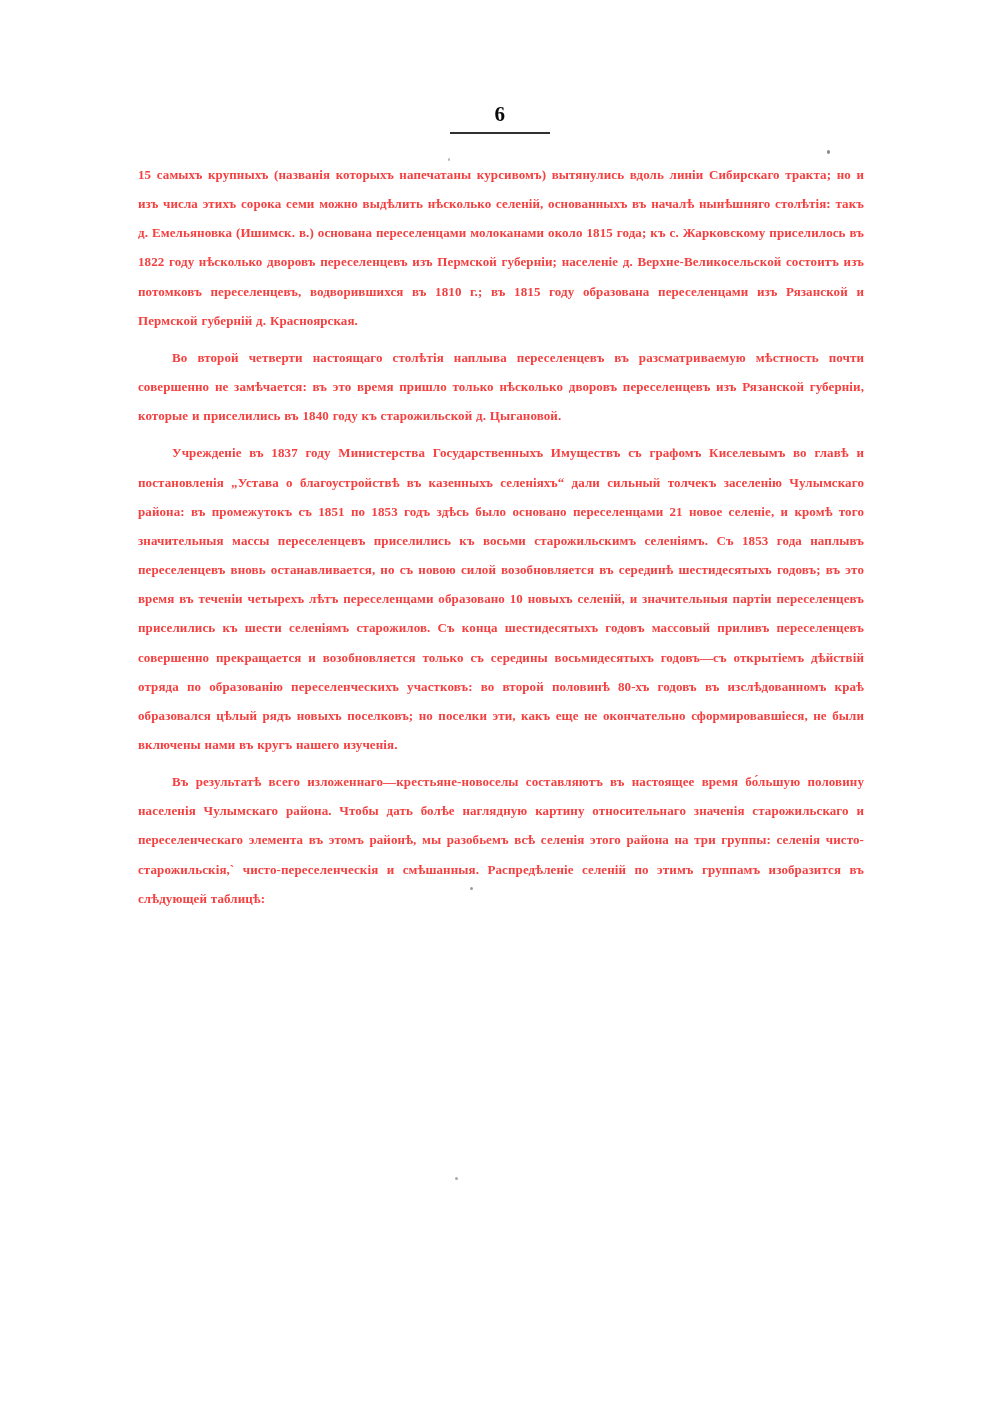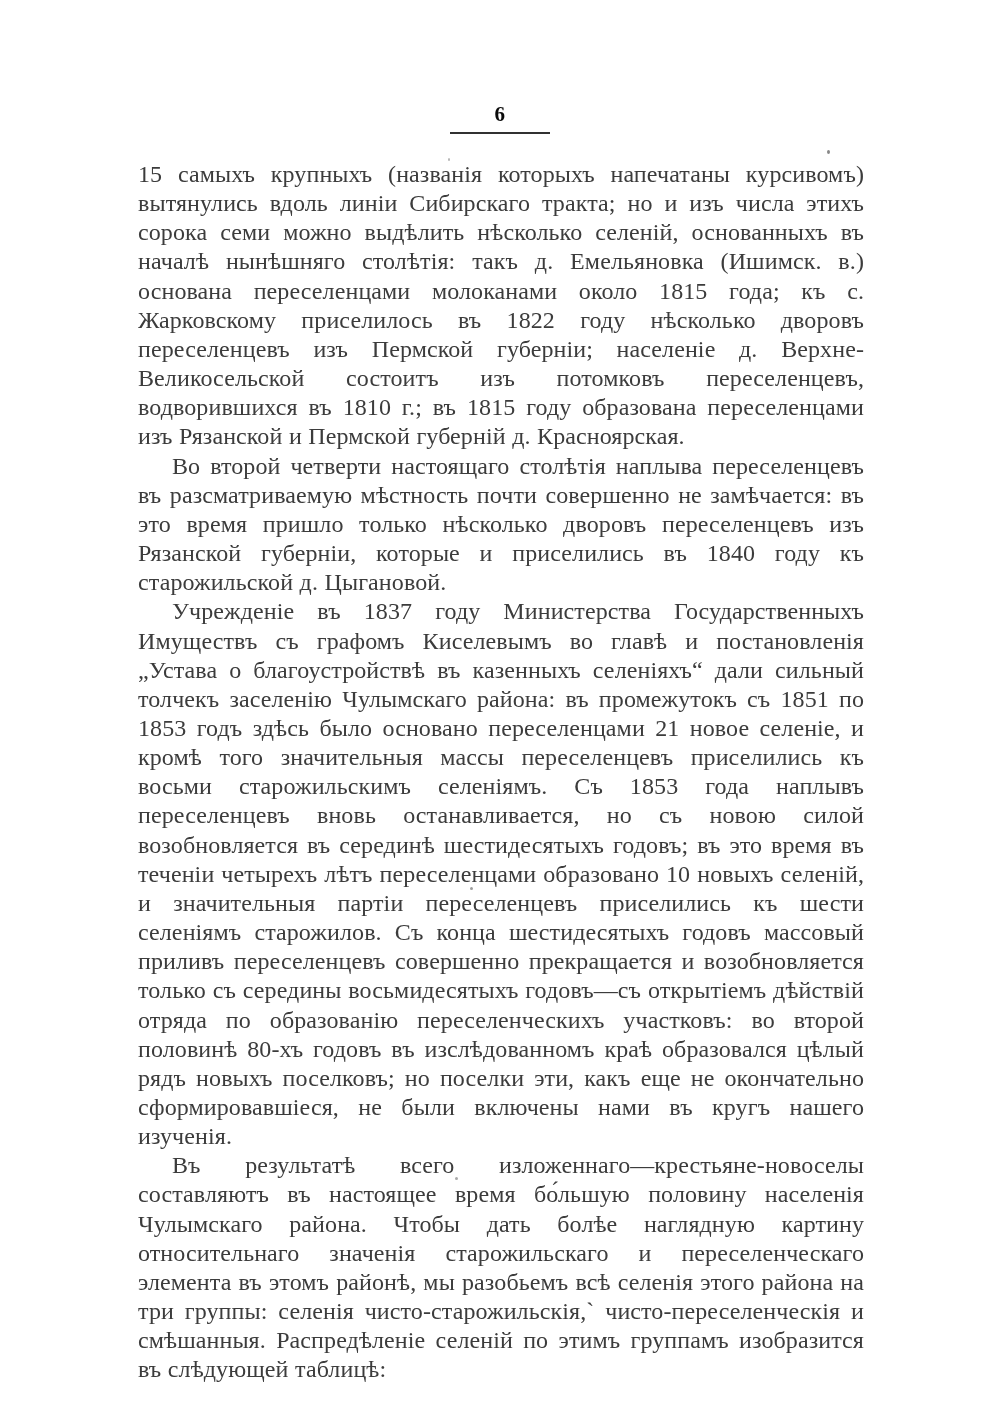--- a/index.html
+++ b/index.html
@@ -51,33 +51,33 @@
   .textblock {
     position: absolute;
     left: 138px;
     top: 160px;
     width: 726px;
   }
 
   p.para {
     margin: 0;
     padding: 0;
-    font-size: 24px;
+    font-size: 13px;
     line-height: 29.15px;
     text-align: justify;
     text-justify: inter-word;
     letter-spacing: 0.1px;
     word-spacing: 0.4px;
-    color: #404040;
-    font-weight: 400;
+    color: #ef4444;
+    font-weight: 700;
     -webkit-font-smoothing: none;
     font-family: "Liberation Serif", "DejaVu Serif", serif;
   }
   p.para + p.para {
-    margin-top: 0;
+    margin-top: 8px;
   }
   p.para.indent {
     text-indent: 34px;
   }
 
   
   .scanwrap {
     filter: contrast(1.06) brightness(0.995);
   }
 

